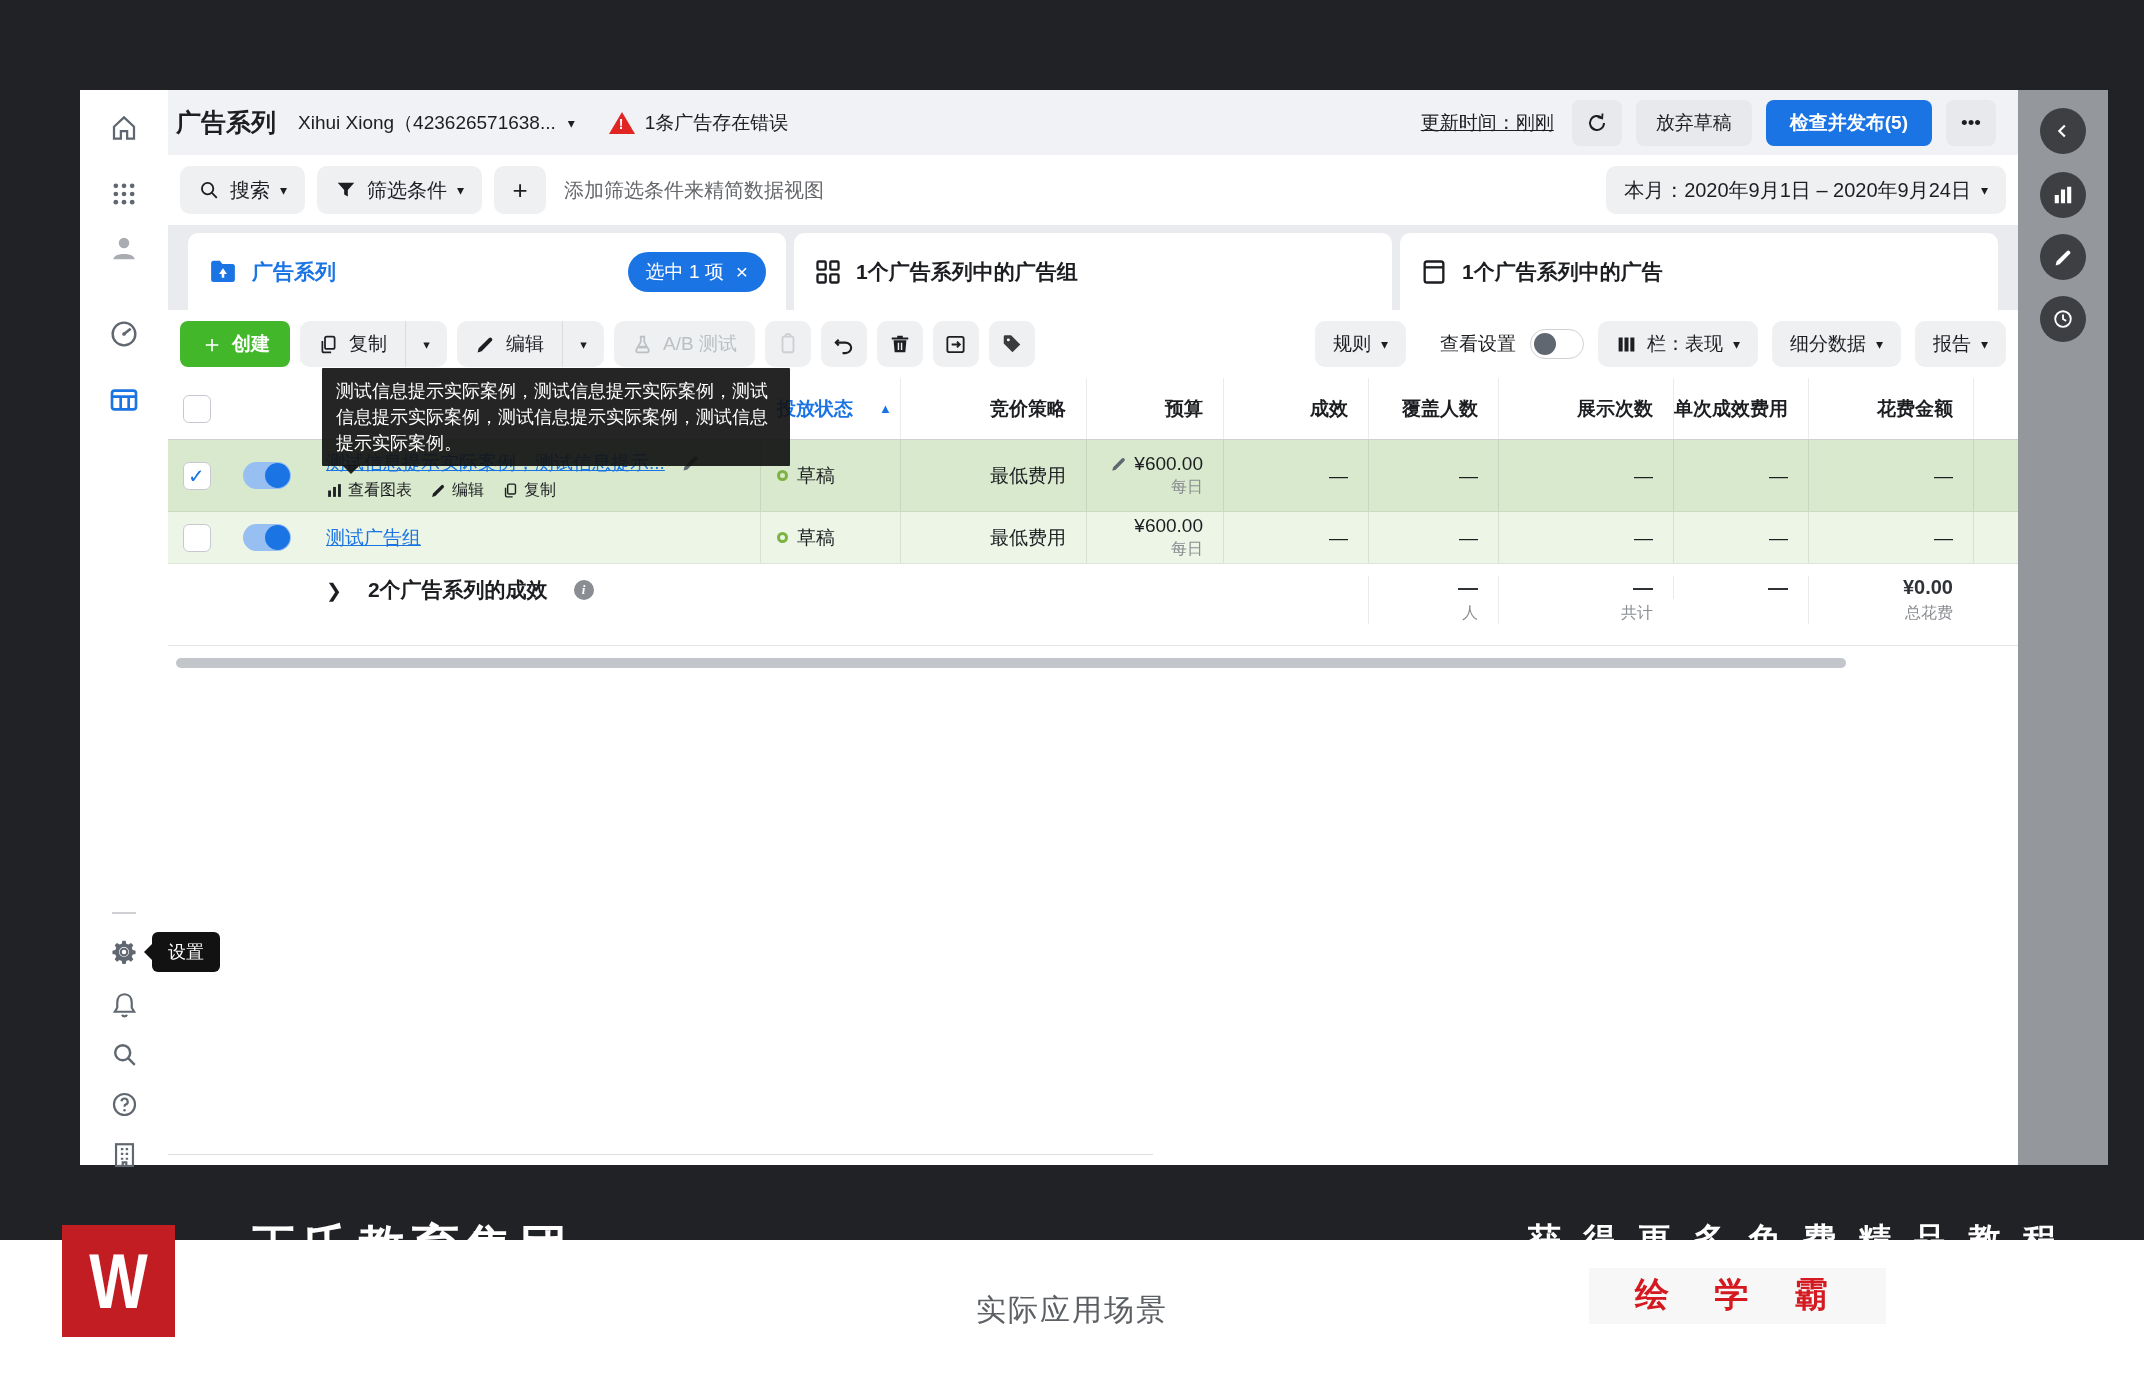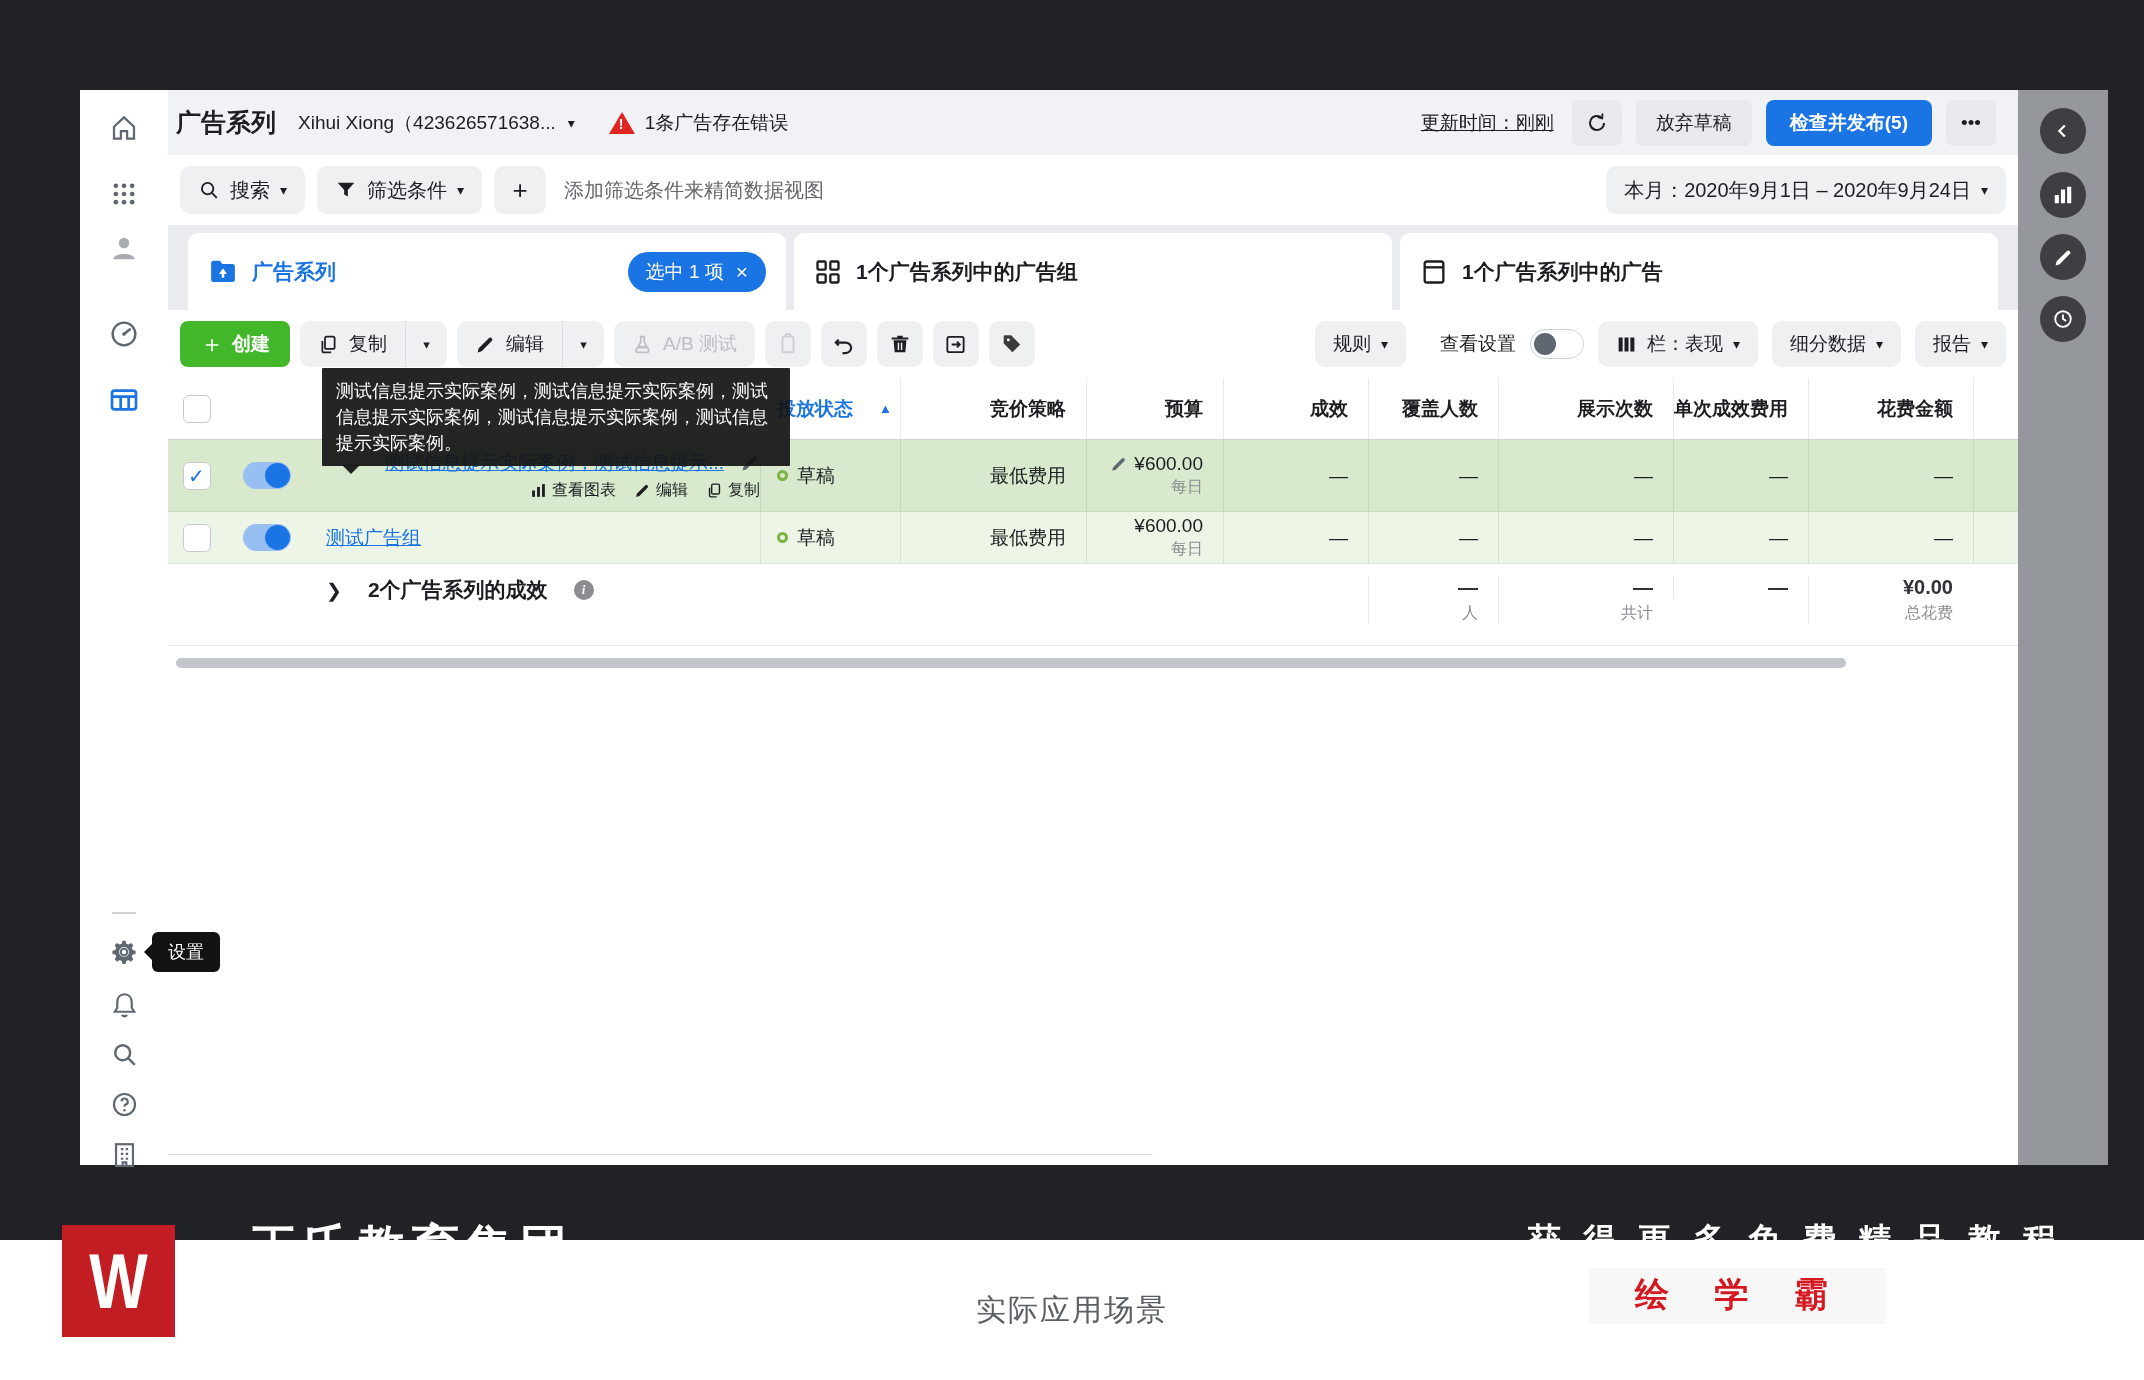--- a/index.html
+++ b/index.html
@@ -96,21 +96,21 @@
   .thead .c-status { color:#1b74e4; gap:26px; cursor:pointer; }
   .sort { font-size:13px; color:#1b74e4; }
 
   .row { border-bottom:1px solid rgba(0,0,0,0.06); font-size:19px; color:#1c1e21; }
   .r1 { height:72px; background:#d8e9cd; }
   .r2 { height:52px; background:#ecf5e6; }
   .cb { width:28px; height:28px; border-radius:6px; background:#fff; border:1px solid #c6cad0; display:flex; align-items:center; justify-content:center; cursor:pointer; }
   .cb.checked { color:#1b74e4; font-size:20px; font-weight:700; }
   .sw { width:48px; height:27px; border-radius:15px; background:#98bff2; position:relative; cursor:pointer; }
   .sw i { position:absolute; right:1px; top:1px; width:25px; height:25px; border-radius:50%; background:#1b74e4; }
-  .namewrap { display:flex; flex-direction:column; justify-content:center; gap:4px; min-width:0; width:100%;align-items:flex-end; }
+  .namewrap { display:flex; flex-direction:column; justify-content:center; gap:4px; min-width:0; width:100%; }
   .nlink { color:#1b74e4; text-decoration:underline; font-size:19px; white-space:nowrap; overflow:hidden; cursor:pointer; }
   .nline { display:flex; align-items:center; gap:16px; min-width:0; }
   .acts { display:flex; align-items:center; gap:18px; font-size:16px; color:#1c1e21; }
   .acts span { display:inline-flex; align-items:center; gap:5px; cursor:pointer; }
   .ring { width:11px; height:11px; border:3px solid #7cb342; border-radius:50%; display:inline-block; margin-right:9px; }
   .b2 { display:flex; flex-direction:column; align-items:flex-end; gap:2px; }
   .b2 .sub { font-size:16px; color:#8a8d91; }
   .b2 .v { display:flex; align-items:center; gap:6px; }
 
   .tsum { height:82px; background:#fff; border-bottom:1px solid #e4e6eb; align-items:flex-start; padding-top:12px; }

